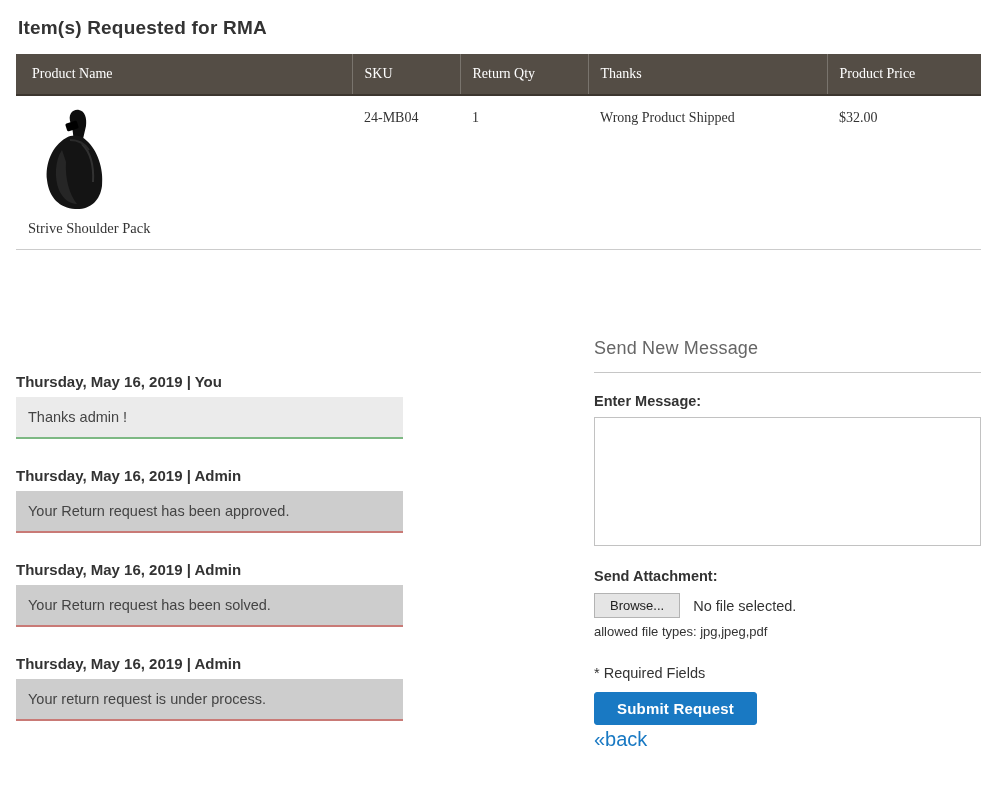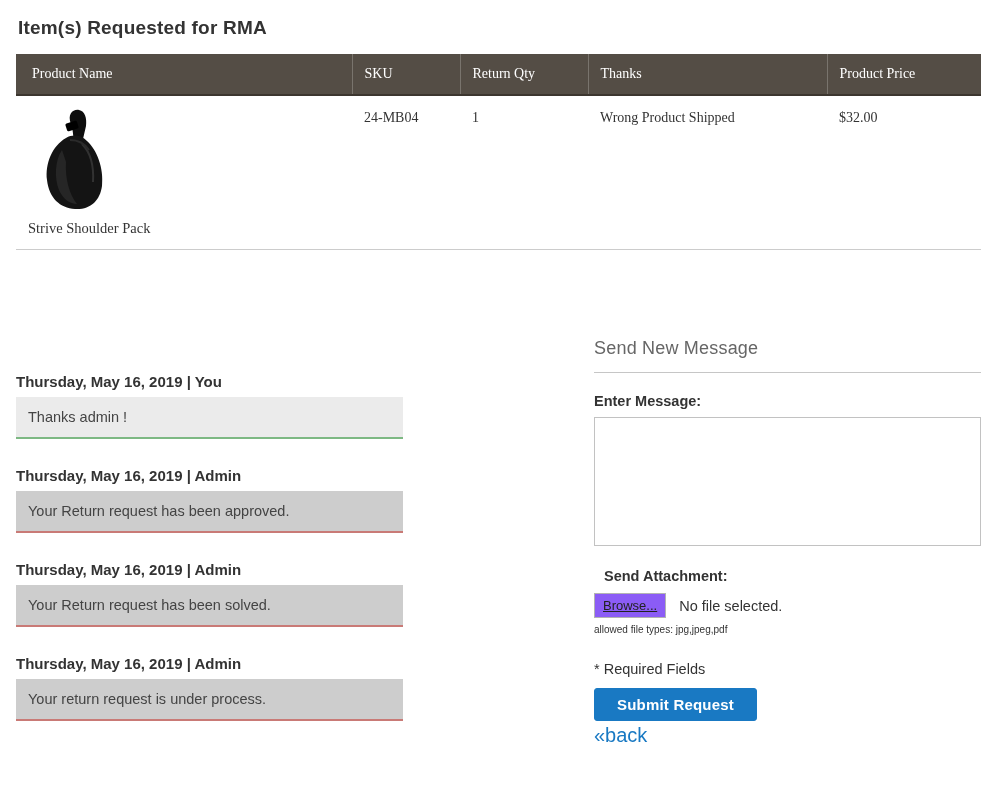--- a/index.html
+++ b/index.html
@@ -56,29 +56,29 @@
   .msg-box.admin { background: var(--admin-bg, #cdcdcd); border-bottom-color: var(--admin-border, #c97a76); }
 
   
   .field-label { display: block; font-weight: 700; font-size: 14.5px; color: #333; }
   .lbl-message { margin-top: 20px; }
   textarea.message-input {
     display: block; margin-top: 8px; width: 100%; height: 129px;
     border: 1px solid #c2c2c2; background: #fff; resize: none;
     font-family: "Liberation Sans", "DejaVu Sans", sans-serif; font-size: 14px; padding: 6px 8px;
   }
-  .lbl-attach { margin-top: 22px; margin-left: 10px; }
+  .lbl-attach { margin-top: 22px; }
   .file-row { margin-top: 9px; display: flex; align-items: center; }
   .browse-btn {
     font-family: "Liberation Sans", "DejaVu Sans", sans-serif;
-    font-size: 13px; color: #222; background: #8b5cf6;
-    border: 1px solid #b3b3b3; padding: 4px 8px; cursor: pointer; text-decoration: underline;
+    font-size: 13px; color: #222; background: #e5e5e5;
+    border: 1px solid #b3b3b3; padding: 4px 15px; cursor: pointer;
   }
   .no-file { margin-left: 13px; font-size: 14.5px; color: #333; }
-  .allowed-types { margin-top: 6px; font-size: 10px; color: #333; }
+  .allowed-types { margin-top: 6px; font-size: 13px; color: #333; }
   .required-note { margin-top: 26px; font-size: 14.5px; color: #333; }
   .submit-btn {
     display: inline-block; margin-top: 11px;
     background: var(--accent-blue, #1979c3); color: #fff;
     font-family: "Liberation Sans", "DejaVu Sans", sans-serif;
     font-size: 15px; font-weight: 700; letter-spacing: .2px;
     border: 1px solid var(--accent-blue, #1979c3); border-radius: 3px;
     padding: 7px 22px; cursor: pointer;
   }
   .back-link {

